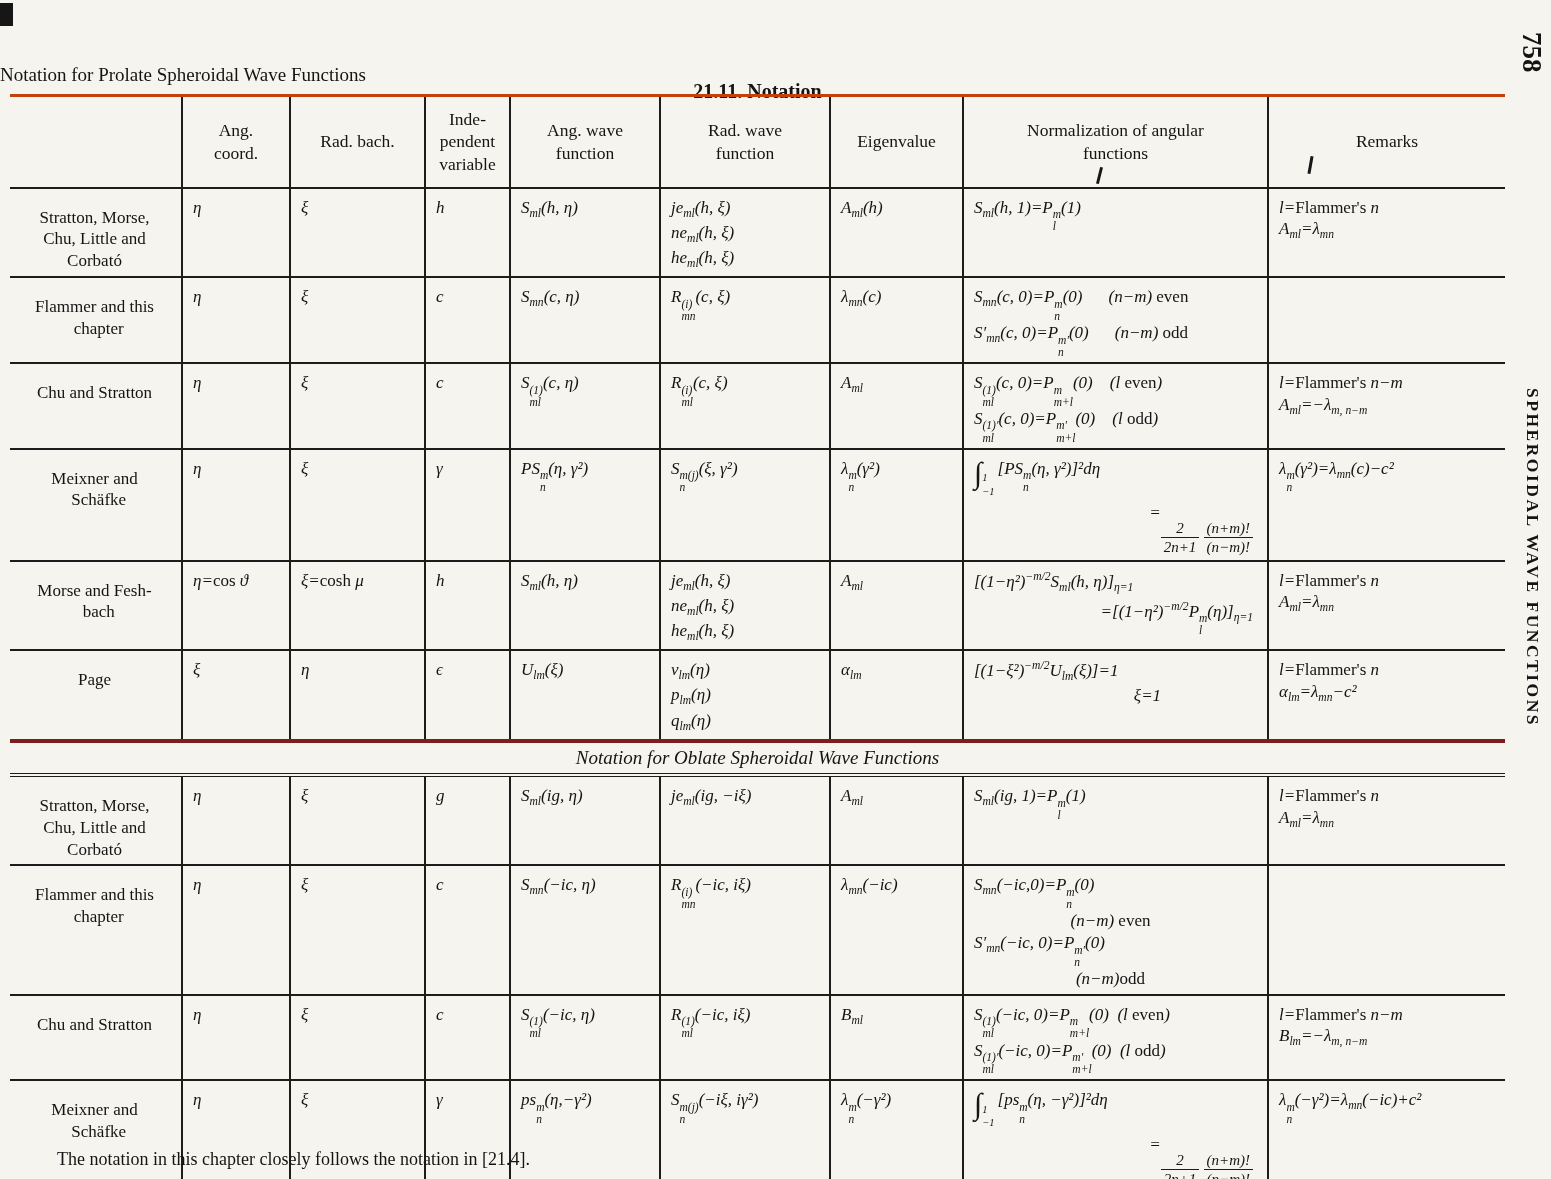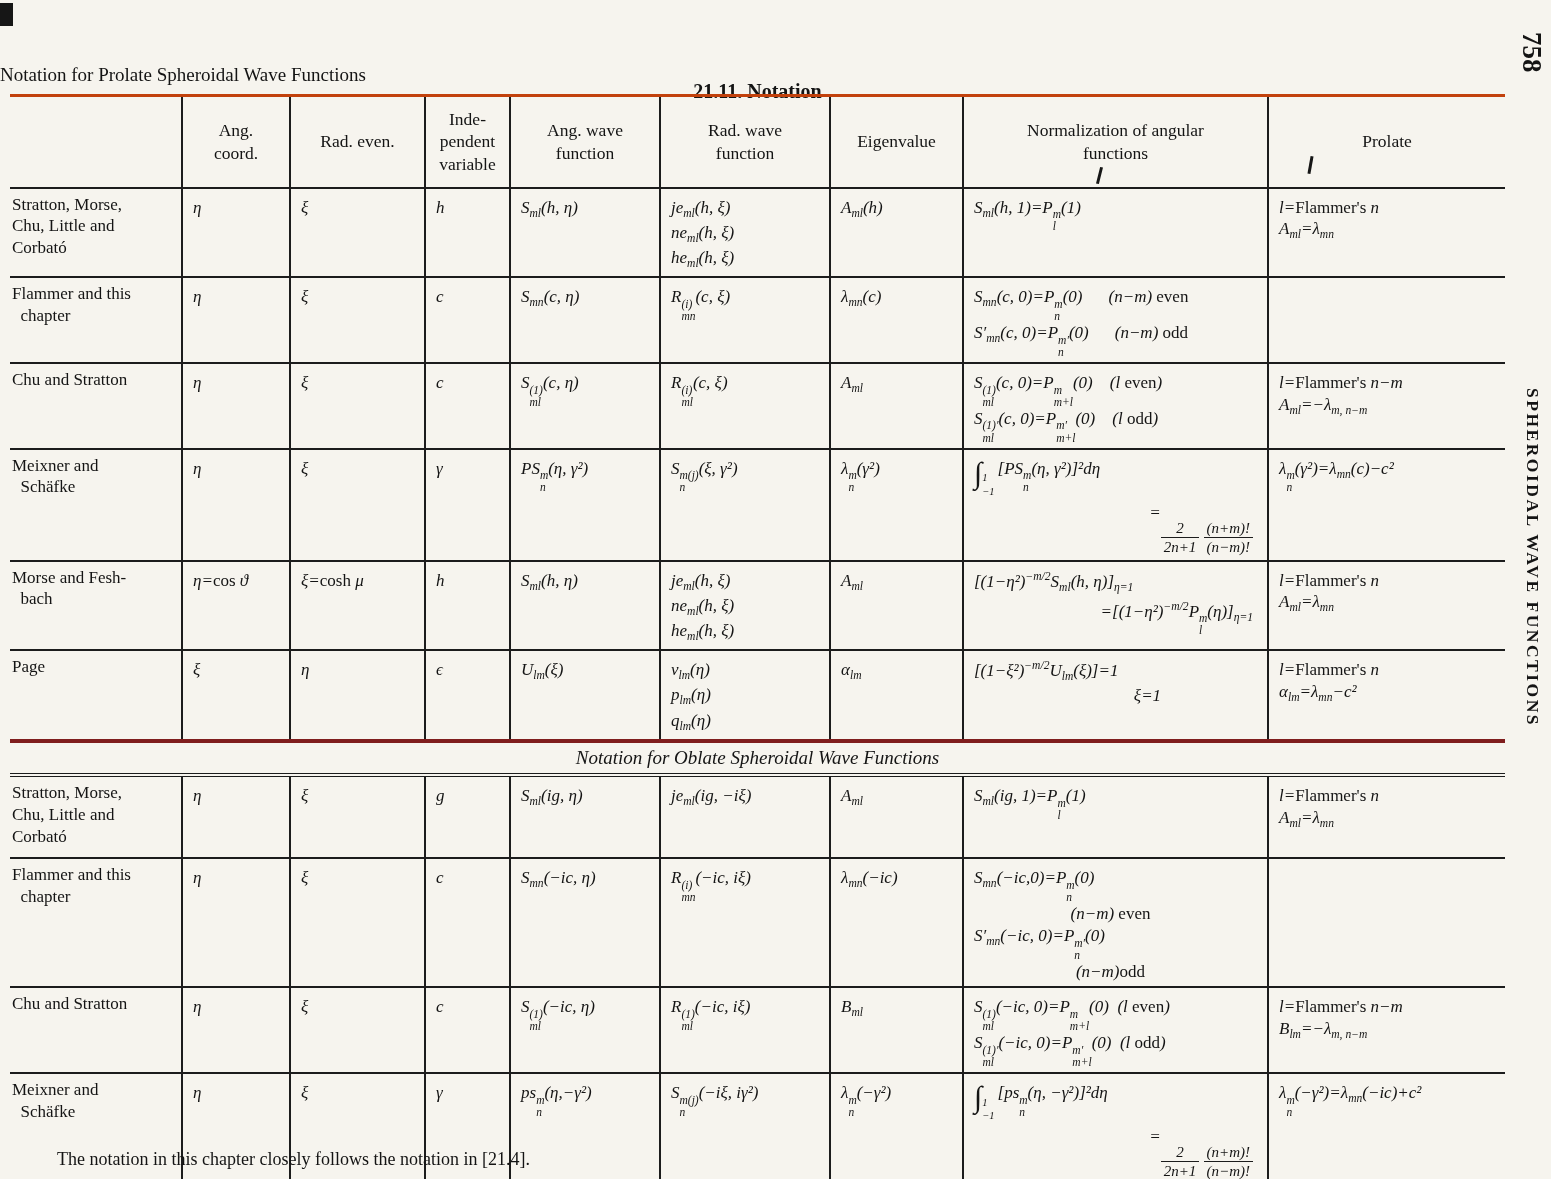--- a/index.html
+++ b/index.html
@@ -16,21 +16,21 @@
   table.nt{position:absolute;top:94px;left:10px;width:1495px;
     border-collapse:collapse;table-layout:fixed;}
   tr{border-bottom:2px solid #1c1c1c;}
   tr.hdr{border-top:3px solid #c2410c;}
   tr.heavy{border-bottom:4px solid #7f1d1d;}
   tr.divr{border-bottom:4px double #1c1c1c;}
   th,td{border-left:2px solid #1c1c1c;overflow:hidden;}
   th:first-child,td:first-child{border-left:none;}
   th{vertical-align:middle;text-align:center;font-weight:400;font-size:17.5px;line-height:1.3;}
   td{vertical-align:top;padding:8px 6px 4px 10px;font-size:17px;line-height:1.28;}
-  td.lbl{padding:5px 4px 4px 2px;font-size:17px;}
+  td.lbl{padding:18px 4px 4px 2px;font-size:17px;text-align:center;}
   td.math{font-style:italic;}
   td.divc{text-align:center;font-style:italic;font-size:19px;padding:3px 0 3px 0;vertical-align:middle;}
   .rm{font-style:normal;margin-top:19px;}
   sub,sup{font-size:68%;}
   .ss{display:inline-flex;flex-direction:column;font-size:11.5px;line-height:1.05;
       vertical-align:-0.5em;text-align:left;}
   .ss span{display:block;}
   .lim{display:inline-flex;flex-direction:column;font-size:10.5px;line-height:1.25;
       vertical-align:-0.75em;margin-right:3px;}
   .lim span{display:block;}
@@ -70,27 +70,27 @@
         <col style="width:150px">
         <col style="width:170px">
       <col style="width:133px">
         <col style="width:305px">
         <col style="width:237px">
     </colgroup>
     <tbody>
         <tr class="hdr" style="height:92px">
       <th></th>
       <th>Ang.<br>coord.</th>
-      <th>Rad. even.</th>
+      <th>Rad. bach.</th>
       <th>Inde-<br>pendent<br>variable</th>
       <th>Ang. wave<br>function</th>
       <th>Rad. wave<br>function</th>
       <th>Eigenvalue</th>
       <th>Normalization of angular<br>functions</th>
-      <th>Prolate</th>
+      <th>Remarks</th>
     </tr>
 
     <tr style="height:84px">
       <td class="lbl">Stratton, Morse,<br>Chu, Little and<br>Corbató</td>
       <td class="math">η</td>
       <td class="math">ξ</td>
       <td class="math">h</td>
       <td class="math">S<sub>ml</sub>(h, η)</td>
       <td class="math">je<sub>ml</sub>(h, ξ)<br>ne<sub>ml</sub>(h, ξ)<br>he<sub>ml</sub>(h, ξ)</td>
       <td class="math">A<sub>ml</sub>(h)</td>

